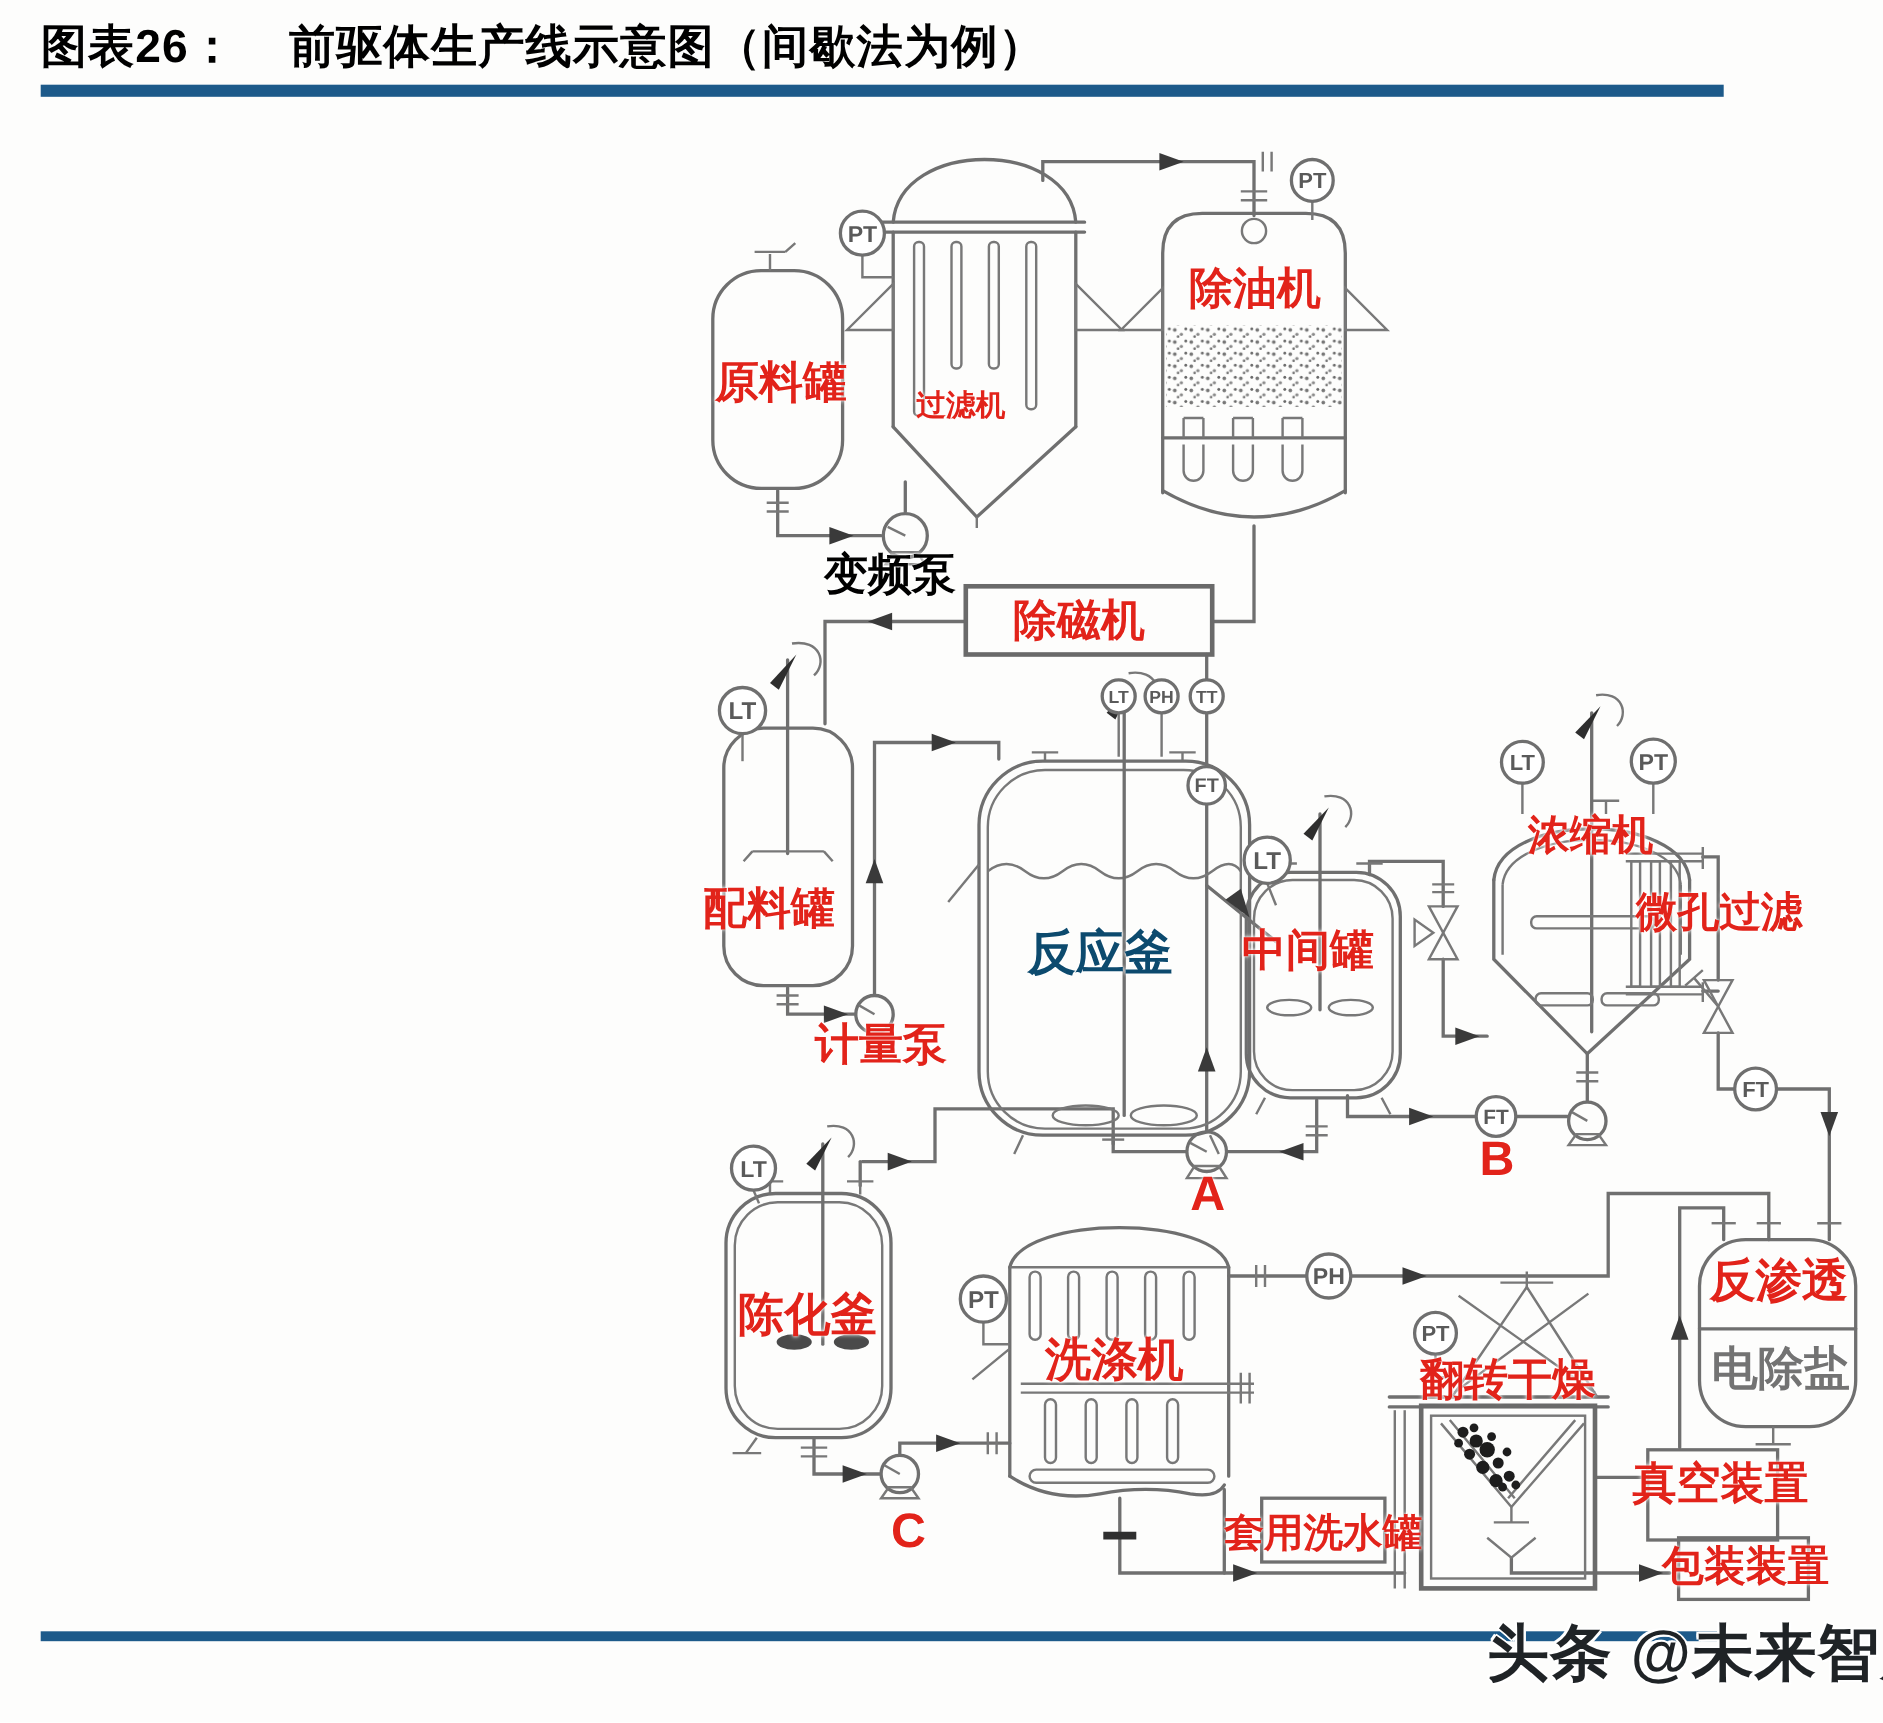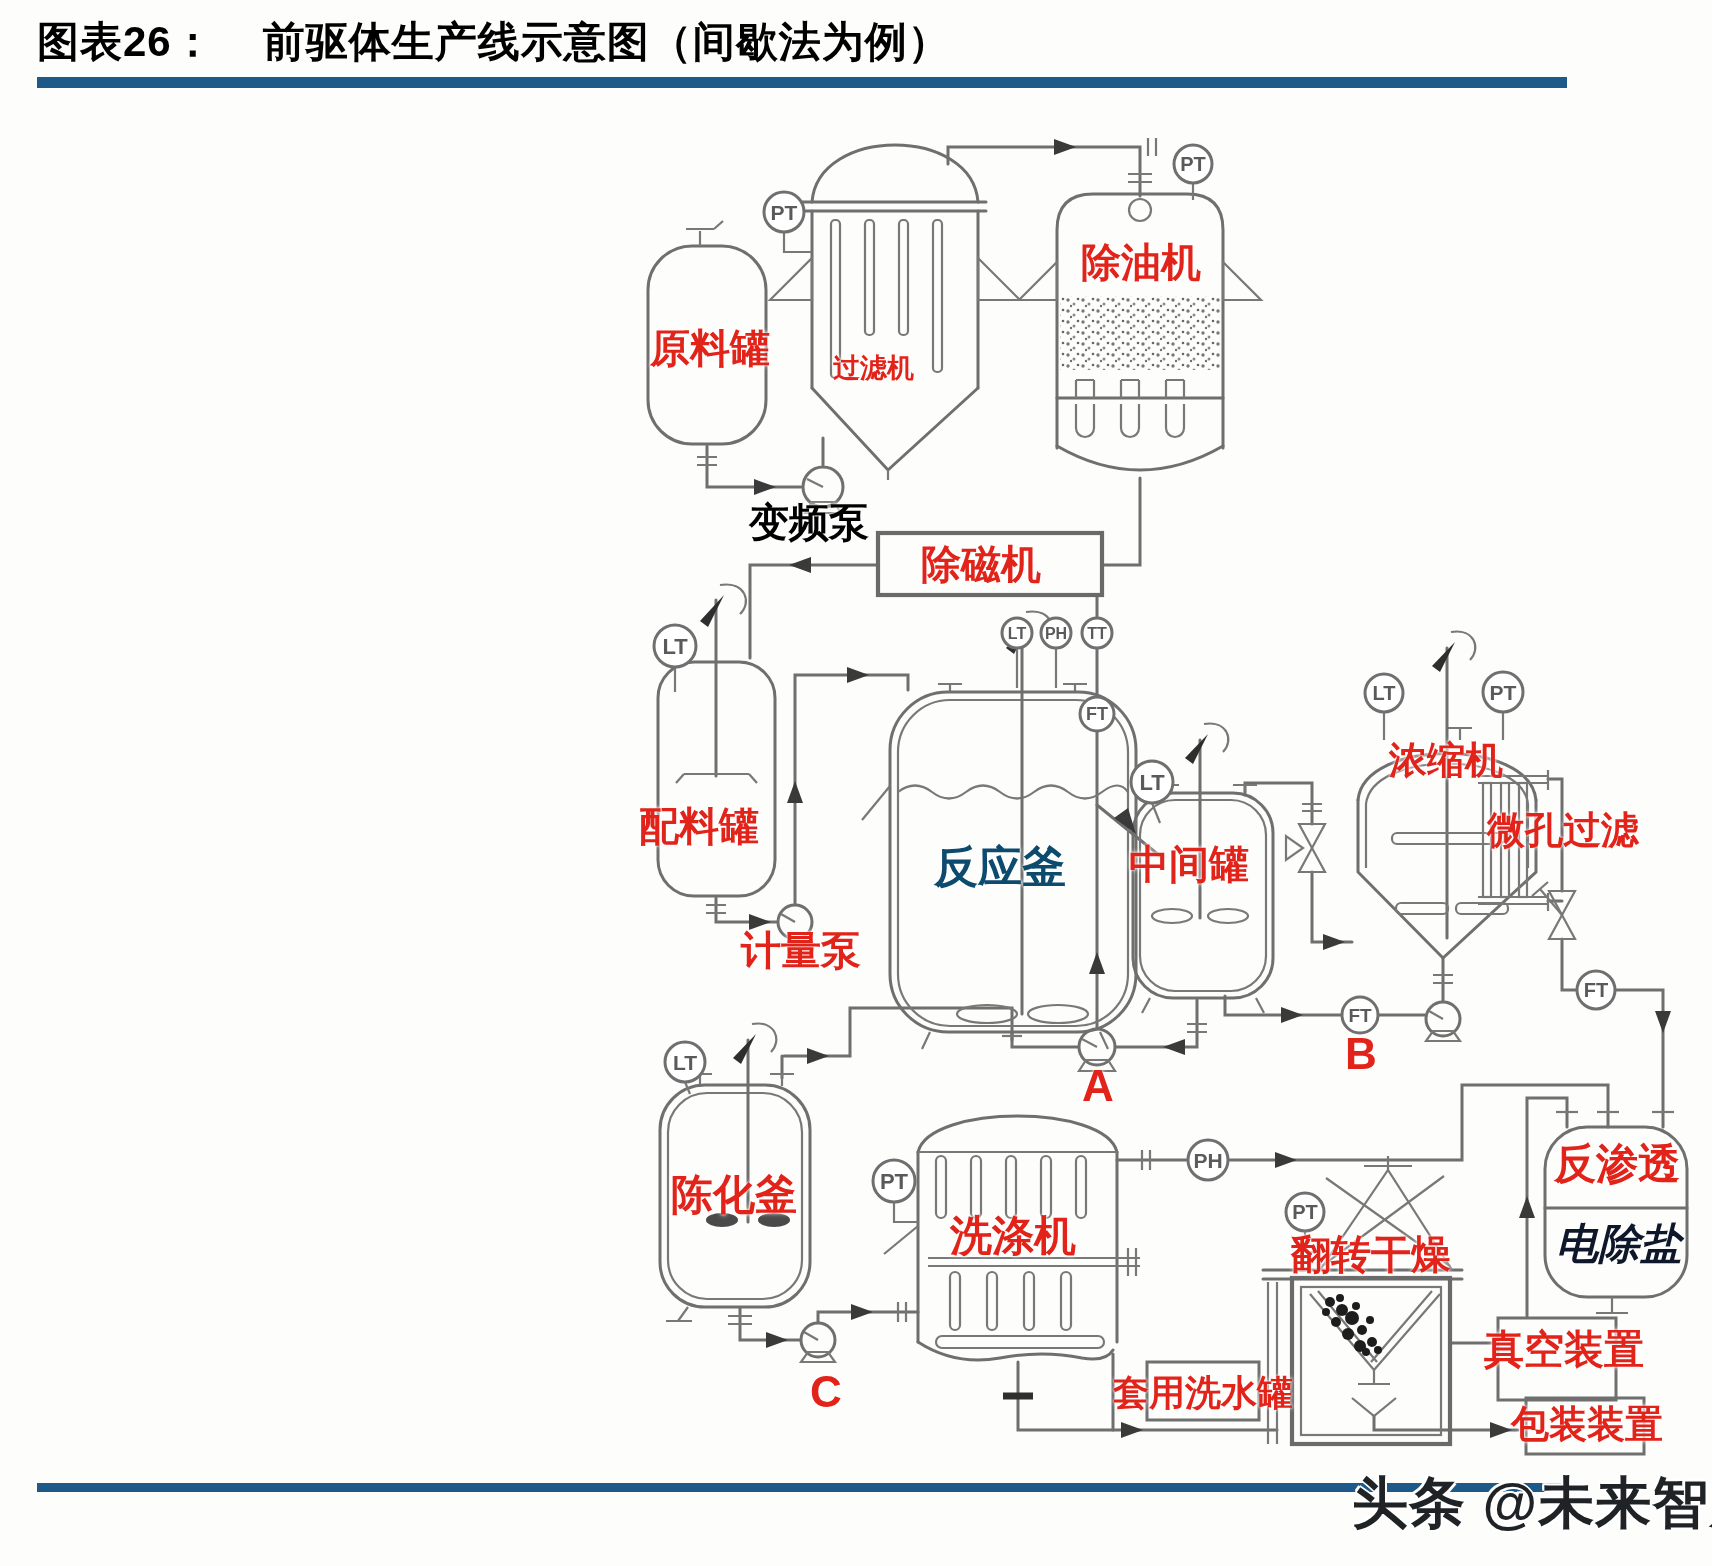--- a/index.html
+++ b/index.html
@@ -435,21 +435,21 @@
       <div class="eq-label" style="left: 1129px; top: 844px; font-size: 40px; color: rgb(226, 35, 26);">中间罐</div>
       <div class="eq-label" style="left: 1389px; top: 741px; font-size: 38px; color: rgb(226, 35, 26);">浓缩机</div>
       <div class="eq-label" style="left: 1487px; top: 811px; font-size: 38px; color: rgb(226, 35, 26);">微孔过滤</div>
       <div class="eq-label" style="left: 671px; top: 1174px; font-size: 42px; color: rgb(226, 35, 26);">陈化釜</div>
       <div class="eq-label" style="left: 950px; top: 1215px; font-size: 42px; color: rgb(226, 35, 26);">洗涤机</div>
       <div class="eq-label" style="left: 1291px; top: 1234px; font-size: 40px; color: rgb(226, 35, 26);">翻转干燥</div>
       <div class="eq-label" style="left: 1113px; top: 1375px; font-size: 36px; color: rgb(226, 35, 26);">套用洗水罐</div>
       <div class="eq-label" style="left: 1484px; top: 1329px; font-size: 40px; color: rgb(226, 35, 26);">真空装置</div>
       <div class="eq-label" style="left: 1511px; top: 1405px; font-size: 38px; color: rgb(226, 35, 26);">包装装置</div>
       <div class="eq-label" style="left: 1554px; top: 1143px; font-size: 42px; color: rgb(226, 35, 26);">反渗透</div>
-      <div class="eq-label" style="left: 1556px; top: 1223px; font-size: 42px; color: #0f172a; font-style: italic;">电除盐</div>
+      <div class="eq-label" style="left: 1556px; top: 1223px; font-size: 42px; color: #737373;">电除盐</div>
       <div class="eq-label" style="left: 1082px; top: 1064px; font-size: 44px; color: rgb(226, 35, 26);">A</div>
       <div class="eq-label" style="left: 1345px; top: 1032px; font-size: 44px; color: rgb(226, 35, 26);">B</div>
       <div class="eq-label" style="left: 810px; top: 1370px; font-size: 44px; color: rgb(226, 35, 26);">C</div>
     </div>
 
   <div class="rule bottom" id="rule-bottom" style="background: rgb(29, 90, 138);"></div>
   <div class="watermark">头条 @未来智库</div>
 </div>
 
 </body></html>

